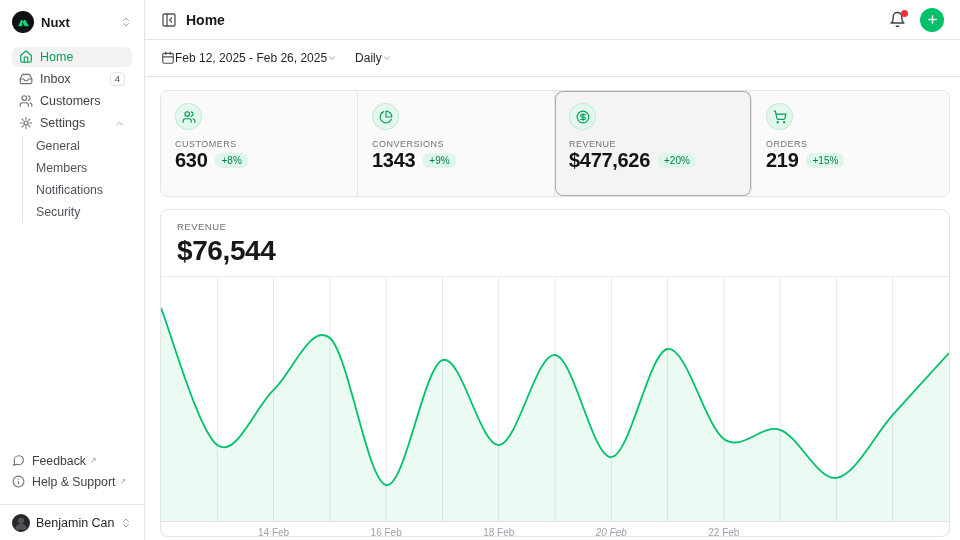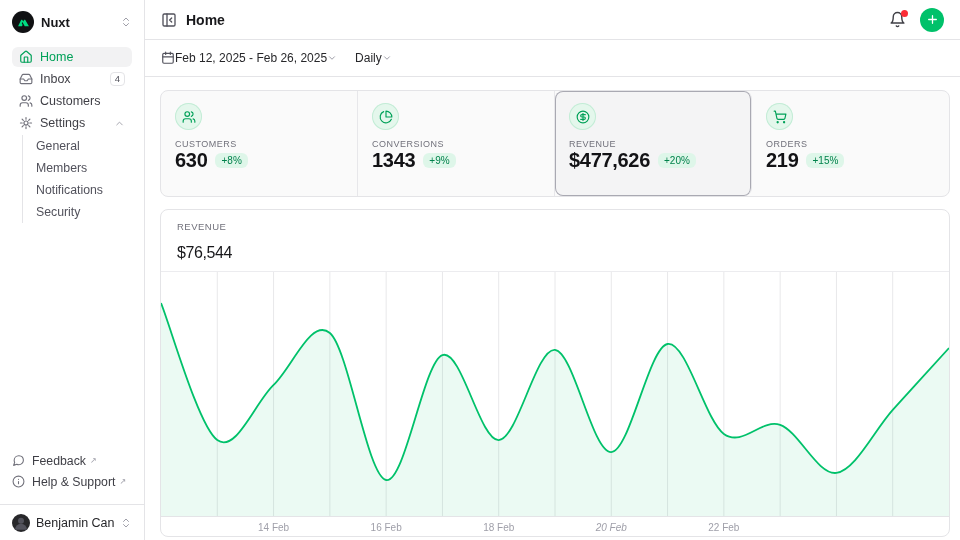--- a/index.html
+++ b/index.html
@@ -75,21 +75,21 @@
   .stat-row { display:flex; align-items:center; gap:8px; }
   .stat-value { font-size:20px; font-weight:700; letter-spacing:-.3px; color:#131316; }
   .delta-badge { font-size:10px; font-weight:500; color:#00824b; background:#def6e9;
     border-radius:6px; padding:2px 6px; line-height:11px; }
 
   
   .chart-card { margin-top:12px; border:1px solid #e4e4e7; border-radius:8px; height:328px;
     overflow:hidden; background:#fff; }
   .chart-head { padding:11px 16px 9px; border-bottom:1px solid #ececef; }
   .chart-label { font-size:9.5px; letter-spacing:.5px; color:#71717b; font-weight:500; }
-  .chart-value { font-size:16px; font-weight:400; letter-spacing:-.4px; margin-top:12px; }
+  .chart-value { font-size:28px; font-weight:700; letter-spacing:-.4px; margin-top:3px; }
   .plot { position:relative; height:245px; }
   .plot svg { position:absolute; inset:0; width:100%; height:100%; display:block; }
   .ticks { position:relative; height:28px; }
   .tick { position:absolute; top:5px; transform:translateX(-50%); font-size:10px; color:#9f9fa9;
     white-space:nowrap; }
 </style>
 </head>
 <body>
 
 <div class="app">

